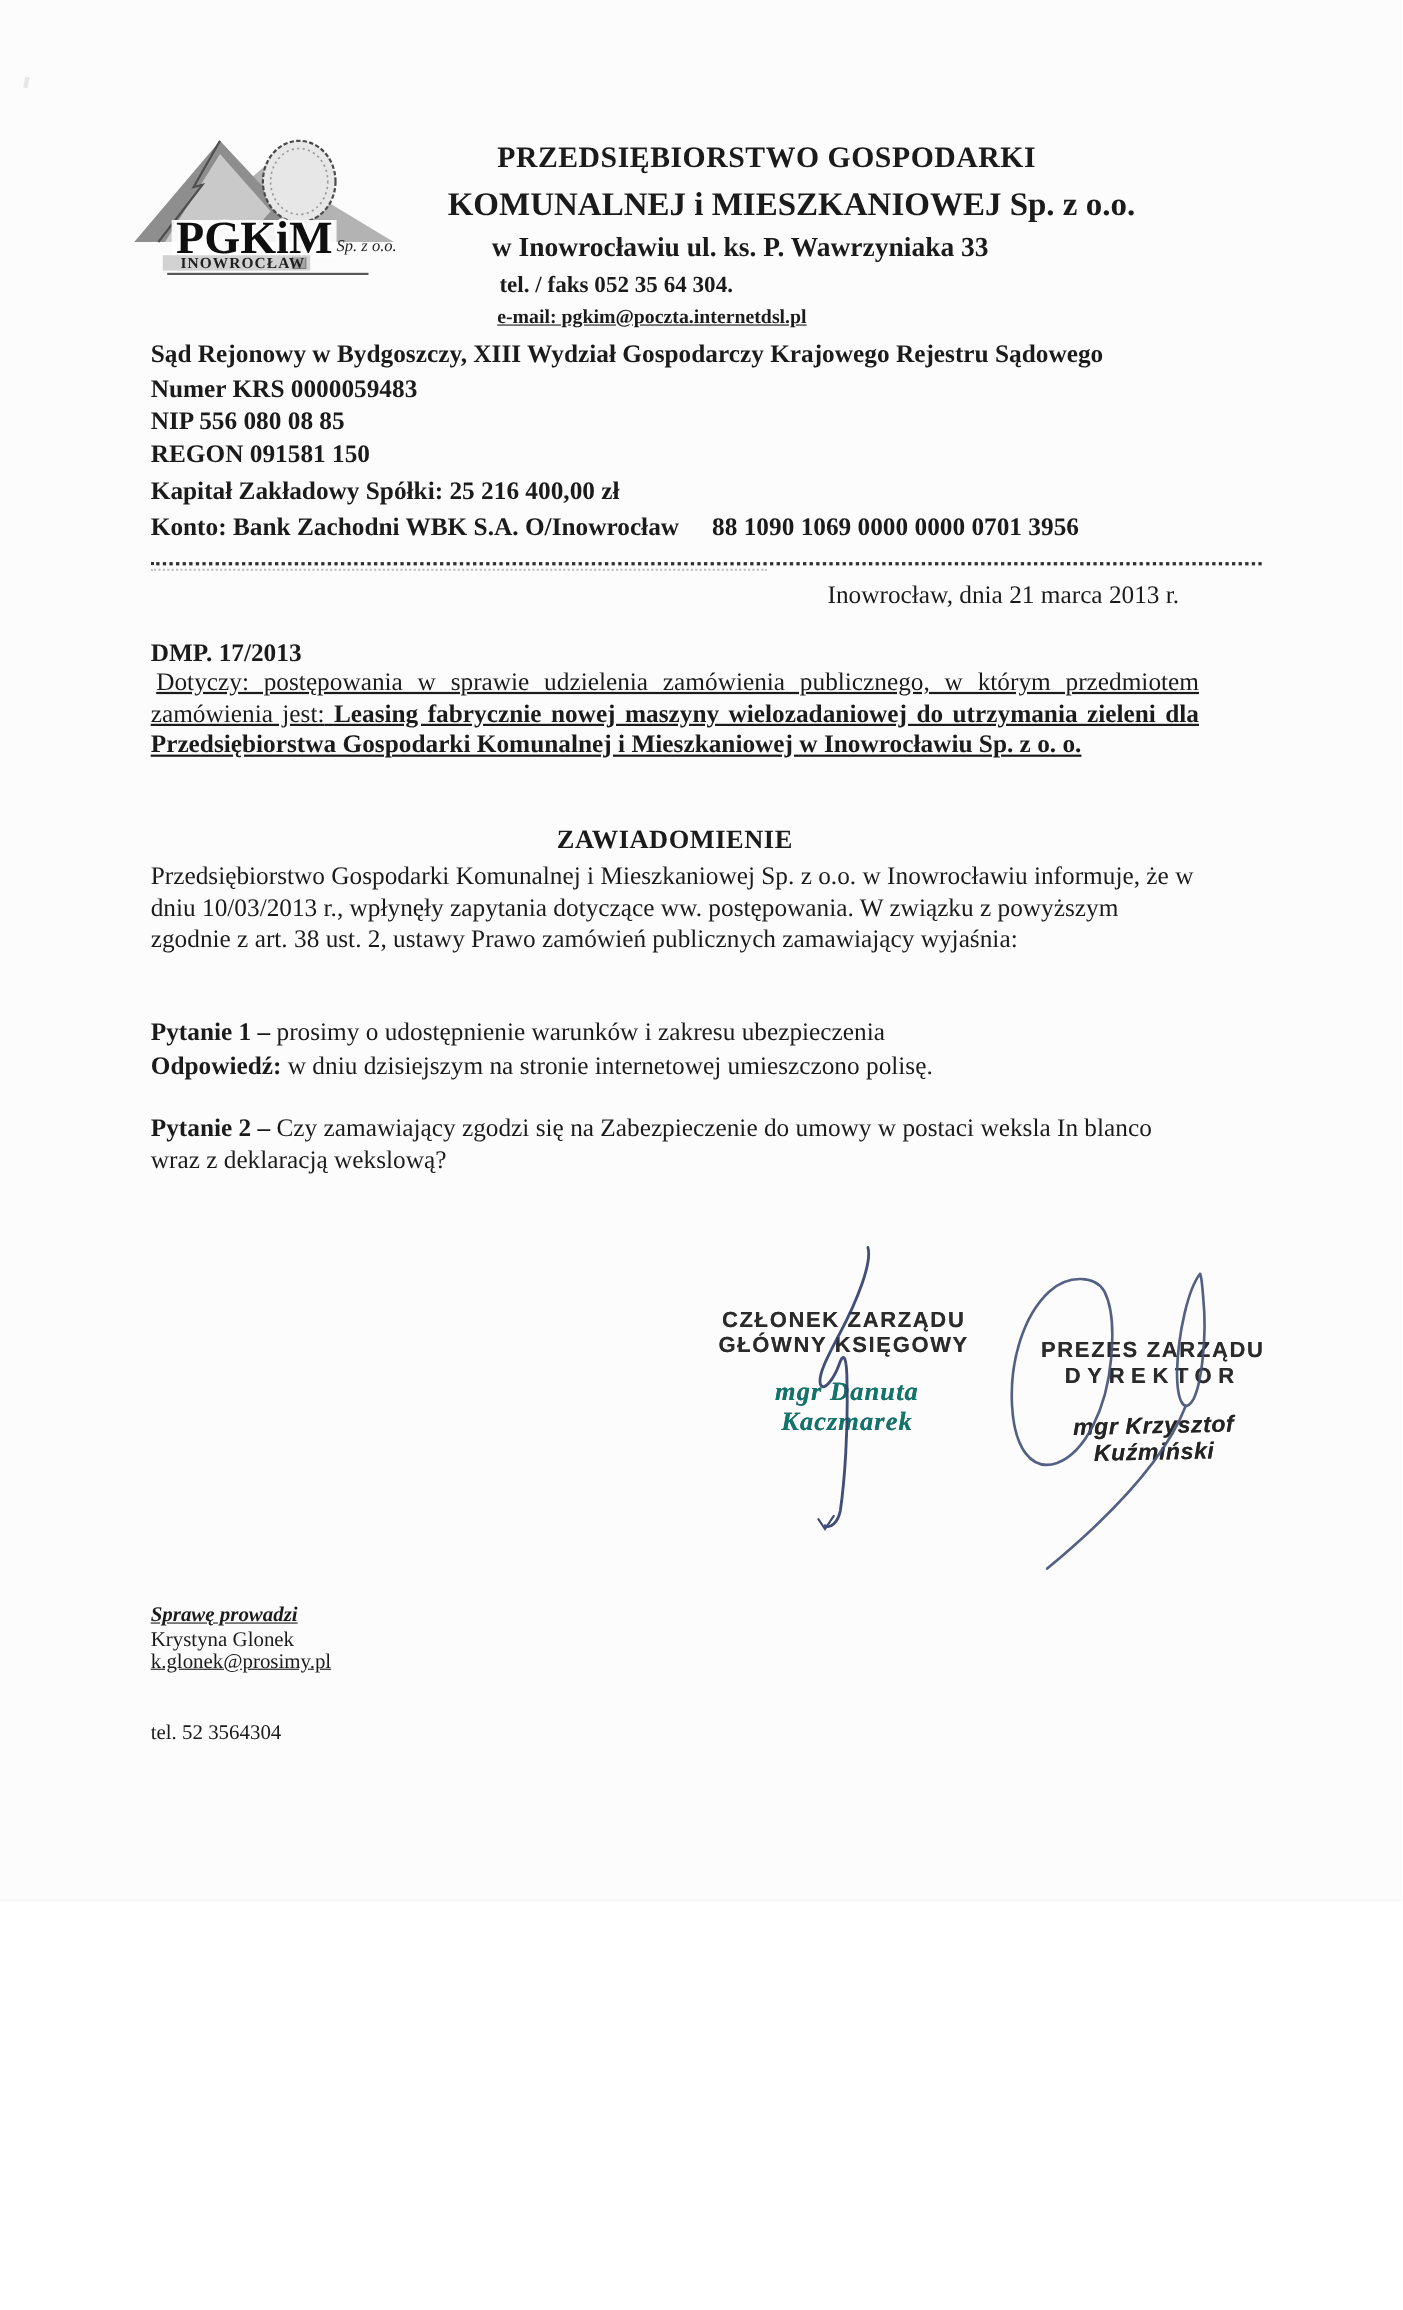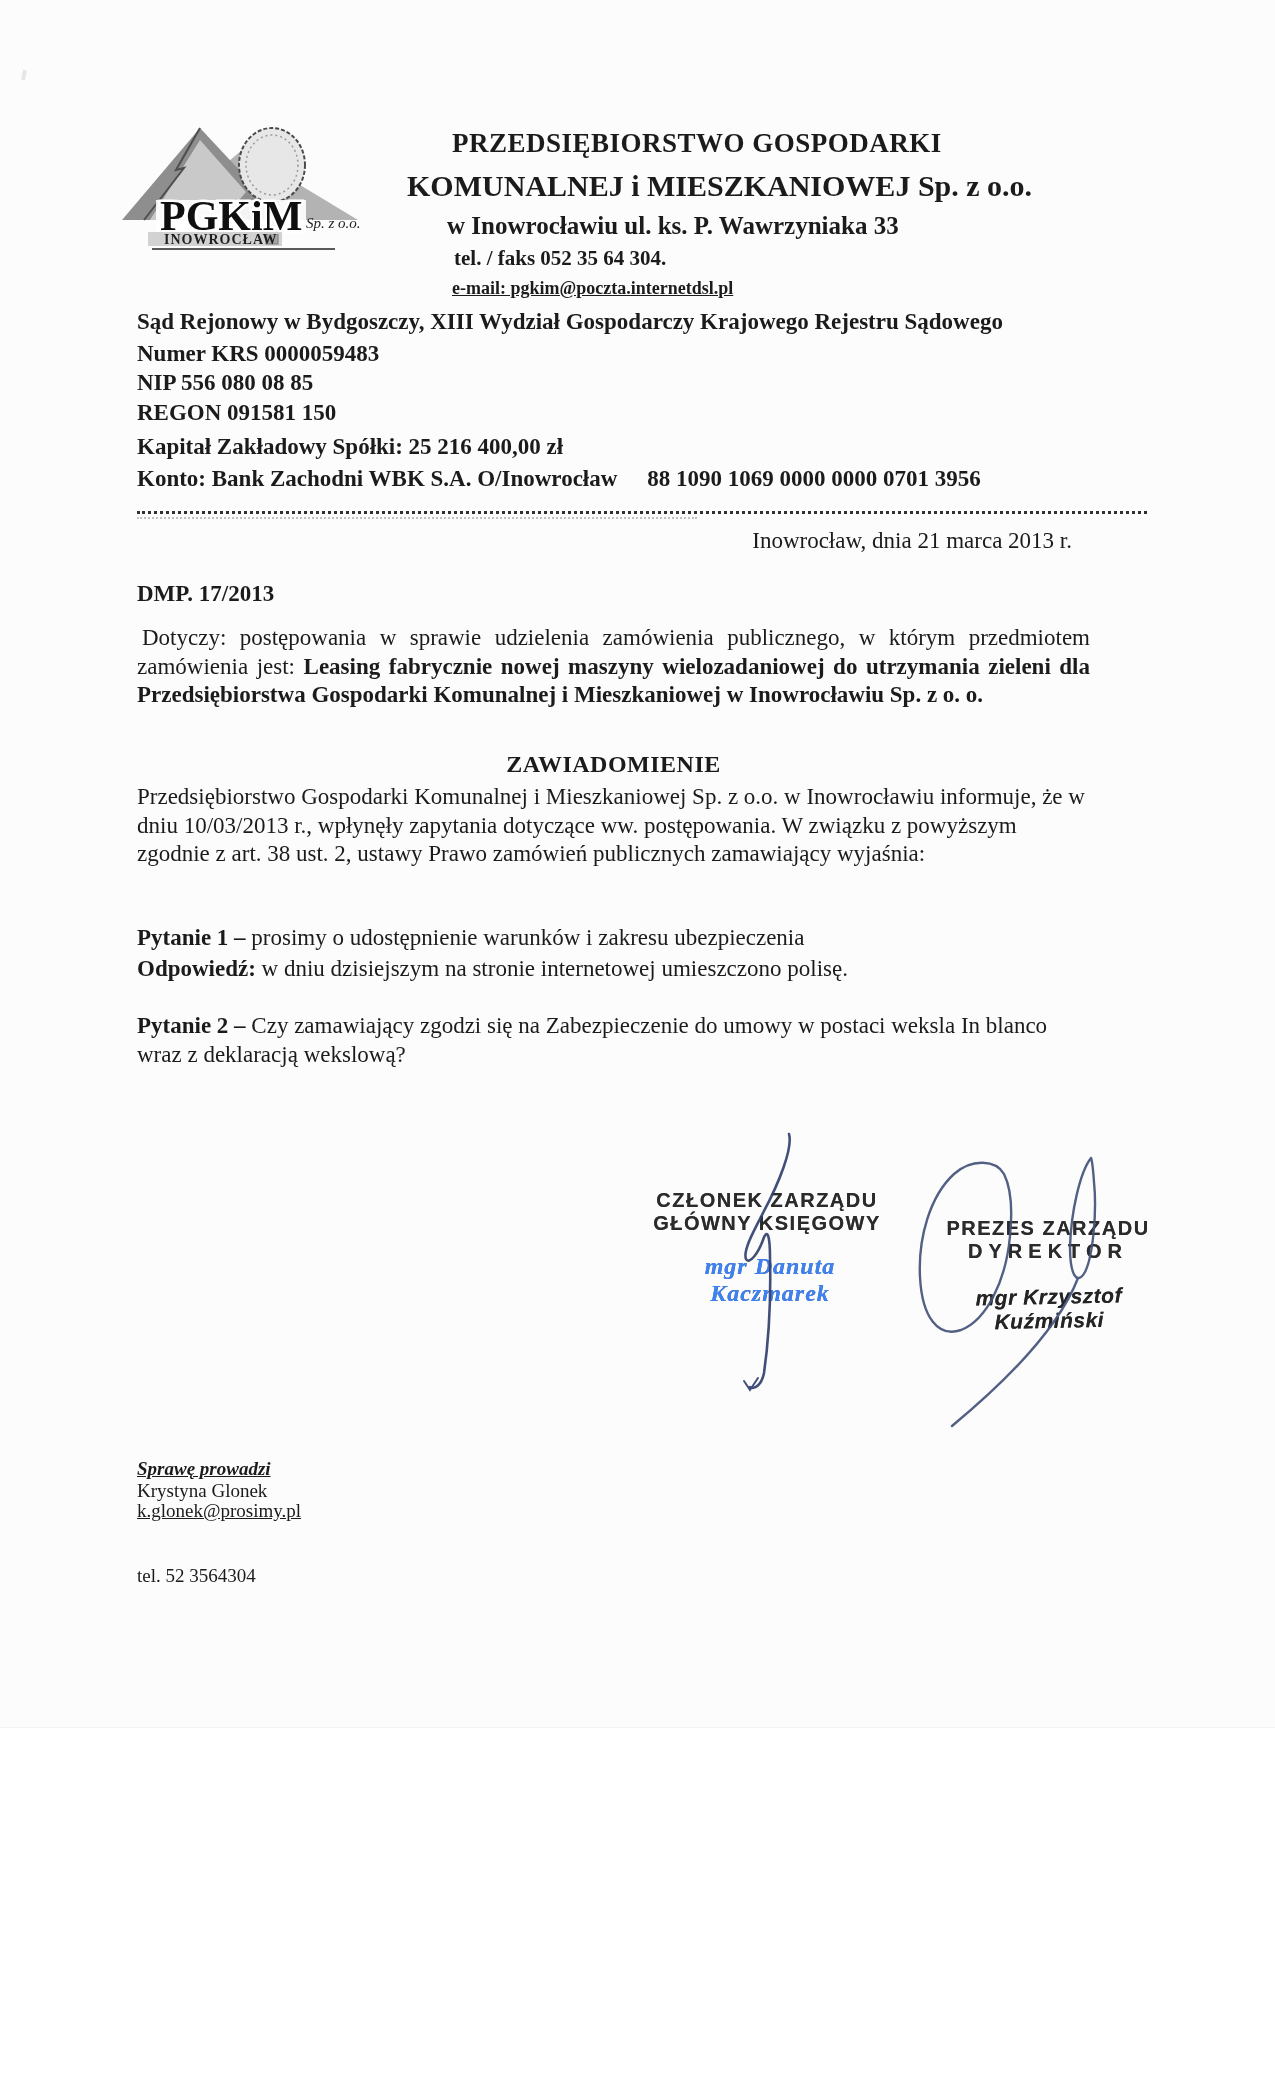--- a/index.html
+++ b/index.html
@@ -24,37 +24,37 @@
   .reg-nip{top:370px;}
   .reg-regon{top:400px;}
   .reg-capital{top:434px;}
   .reg-account{top:466px;}
   .acct-num{margin-left:30px;}
   .dotted-rule{position:absolute;left:137px;top:511px;width:1010px;height:0;border-bottom:3px dotted #303030;}
   .dotted-rule2{position:absolute;left:137px;top:517px;width:560px;height:0;border-bottom:2px dotted #8a8a8a;opacity:.5;}
   .date-line{left:137px;top:528px;width:935px;text-align:right;font-size:23px;}
   .ref{left:137px;top:581px;font-size:23px;font-weight:bold;}
   .para{position:absolute;left:137px;width:953px;font-size:23px;line-height:28.5px;margin:0;white-space:normal;}
-  .subject{top:624px;text-align:justify;text-indent:5px;}
+  .subject{top:606px;text-align:justify;text-indent:5px;text-decoration:underline;}
   .notice-title{left:137px;top:751px;width:953px;text-align:center;font-size:24px;font-weight:bold;letter-spacing:.5px;}
   .notice-body{top:783px;}
   .qa-line{position:absolute;left:137px;width:953px;font-size:23px;line-height:29px;white-space:normal;}
   .q1{top:923px;}
   .a1{top:954px;}
   .q2{top:1011px;}
   .a2{top:1069px;font-weight:bold;}
   
   .stamp{position:absolute;text-align:center;font-family:"Liberation Sans","DejaVu Sans",sans-serif;
          font-weight:600;color:#2b2b2b;font-size:20px;letter-spacing:1.5px;line-height:23px;
          text-shadow:0 0 .6px #555;}
   .stamp-left{left:638px;top:1189px;width:258px;}
   .stamp-right{left:933px;top:1217px;width:230px;}
   .stamp-right .role2{letter-spacing:6px;}
   .stamp-name-left{position:absolute;left:656px;top:1253px;width:228px;text-align:center;
-      font-style:italic;font-size:24px;letter-spacing:1px;color:#3b82f6;font-weight:600;
+      font-style:italic;font-size:24px;letter-spacing:1px;color:#0f766e;font-weight:600;
       font-family:"Liberation Serif",serif;text-shadow:0 0 .6px #555;}
   .stamp-name-right{position:absolute;left:928px;top:1285px;width:242px;text-align:center;
       font-style:italic;font-size:21px;letter-spacing:.5px;color:#242424;font-weight:600;
       font-family:"Liberation Sans",sans-serif;transform:rotate(-1.2deg);text-shadow:0 0 .6px #555;}
   
   .foot{left:137px;font-size:19px;}
   .foot-lead{top:1458px;font-weight:bold;font-style:italic;text-decoration:underline;}
   .foot-name{top:1480px;}
   .foot-email{top:1500px;text-decoration:underline;}
   .foot-phone{top:1521px;margin-top:44px;}

